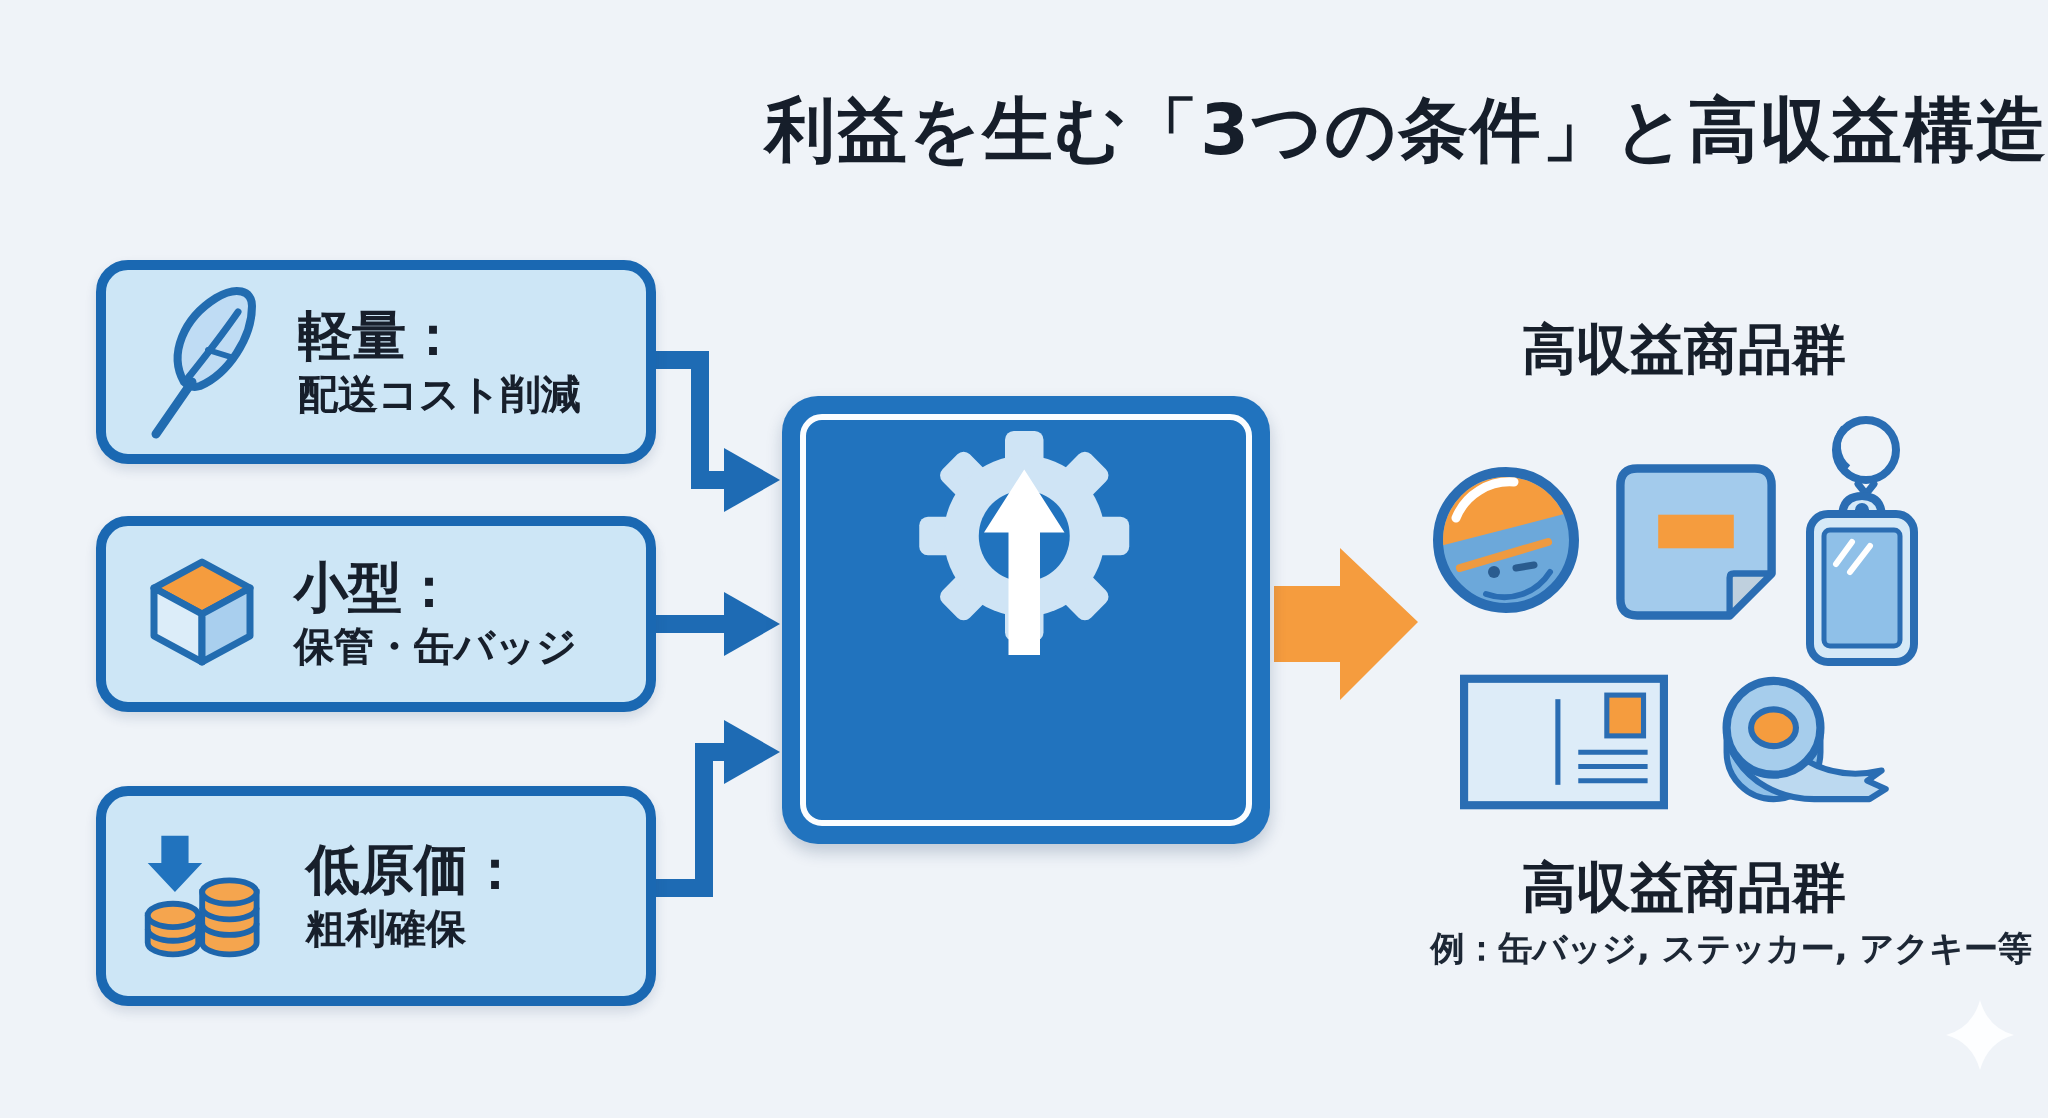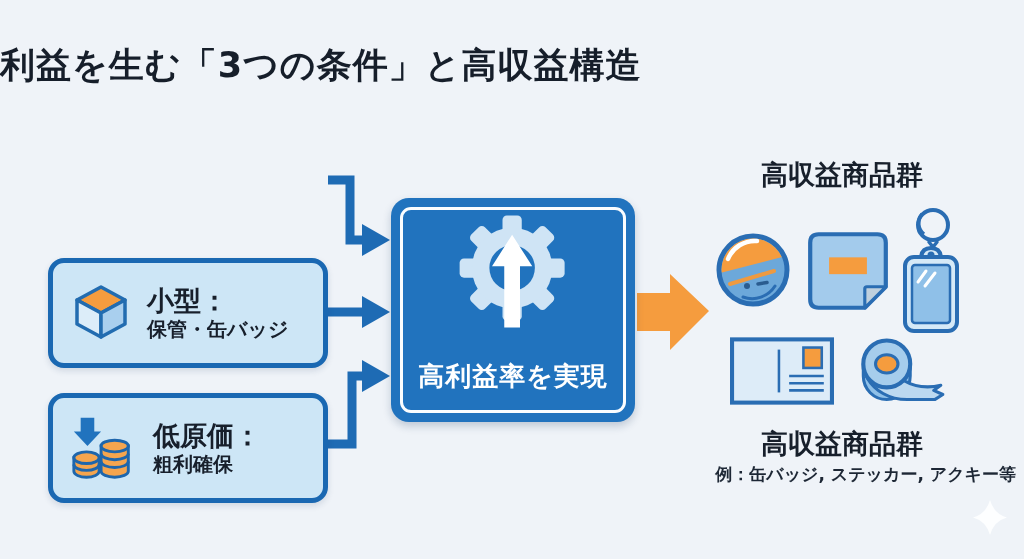--- a/index.html
+++ b/index.html
@@ -3,31 +3,31 @@
 <meta charset="utf-8">
 <style>
   html,body{margin:0;padding:0;}
   .canvas{
     position:relative;width:1024px;height:559px;overflow:hidden;
     background:#eff3f8;
     font-family:"DejaVu Sans","Liberation Sans",sans-serif;
   }
   .overlay{position:absolute;left:0;top:0;width:1024px;height:559px;z-index:1;}
   .page-title{
-    position:absolute;left:0;top:42px;width:1024px;text-align:left;
+    position:absolute;left:0;top:42px;width:1024px;text-align:right;
     font-size:35px;font-weight:900;color:#161e2a;letter-spacing:1px;z-index:2;margin:0;
   }
   .cond-box{
     position:absolute;left:48px;width:280px;box-sizing:border-box;
     background:#cde6f6;border:5px solid #1a68b2;border-radius:16px;
     display:flex;align-items:center;padding-left:16px;gap:14px;z-index:2;
     box-shadow:0 3px 6px rgba(30,60,100,.14);
   }
   .cond-1{top:130px;height:102px;}
-  .cond-2{top:258px;height:110px;}
+  .cond-2{top:258px;height:98px;}
   .cond-3{top:393px;height:110px;align-items:center;}
   .cond-icon{flex:0 0 auto;display:flex;align-items:center;justify-content:center;}
   .cond-text{display:flex;flex-direction:column;line-height:1.2;}
   .cond-title{font-size:27px;font-weight:900;color:#171f2b;}
   .cond-sub{font-size:20px;font-weight:800;color:#171f2b;}
   .center-box{
     position:absolute;left:391px;top:198px;width:244px;height:224px;box-sizing:border-box;
     background:#2173be;border-radius:18px;z-index:2;
     box-shadow:0 4px 8px rgba(20,50,90,.22);
   }
@@ -73,20 +73,34 @@
     </g>
     <g fill="#1e6bb4">
       <polygon points="362,224 362,256 390,240"></polygon>
       <polygon points="362,296 362,328 390,312"></polygon>
       <polygon points="362,360 362,392 390,376"></polygon>
     </g>
     <polygon fill="#f59c3e" points="637,293 670,293 670,274 709,311 670,350 670,331 637,331"></polygon>
     <path fill="#fdfeff" opacity="0.95" d="M990 500 q4 14 17 17.5 q-13 3.5 -17 17.5 q-4 -14 -17 -17.5 q13 -3.5 17 -17.5 Z"></path>
   </svg>
 
+  <div class="cond-box cond-1">
+    <span class="cond-icon">
+      <svg width="66" height="84" viewBox="0 0 64 84">
+        <path d="M22 52 C14 38 22 20 38 10 C48 4 56 6 56 14 C56 30 44 48 30 54 C27 55 24 54 22 52 Z" fill="#bfdcf4" stroke="#226cb0" stroke-width="4" stroke-linejoin="round"></path>
+        <path d="M8 78 L26 52" stroke="#226cb0" stroke-width="4.5" fill="none" stroke-linecap="round"></path>
+        <path d="M24 50 C32 40 40 30 49 17" stroke="#226cb0" stroke-width="3.5" fill="none" stroke-linecap="round"></path>
+        <path d="M34 36 L47 40" stroke="#226cb0" stroke-width="3" fill="none" stroke-linecap="round"></path>
+      </svg>
+    </span>
+    <div class="cond-text">
+      <span class="cond-title">軽量：</span>
+      <span class="cond-sub">配送コスト削減</span>
+    </div>
+  </div>
 
   <div class="cond-box cond-2">
     <span class="cond-icon">
       <svg width="64" height="64" viewBox="0 0 64 64">
         <polygon points="32,6 56,19 32,32 8,19" fill="#f59c3e" stroke="#226cb0" stroke-width="3.5" stroke-linejoin="round"></polygon>
         <polygon points="8,19 32,32 32,56 8,43" fill="#dcedf9" stroke="#226cb0" stroke-width="3.5" stroke-linejoin="round"></polygon>
         <polygon points="56,19 32,32 32,56 56,43" fill="#a9cfee" stroke="#226cb0" stroke-width="3.5" stroke-linejoin="round"></polygon>
       </svg>
     </span>
     <div class="cond-text">
@@ -141,21 +155,20 @@
             <rect x="59" y="4" width="22" height="24" rx="5"></rect>
           </g>
         <g transform="rotate(315 70 64)">
             <rect x="59" y="4" width="22" height="24" rx="5"></rect>
           </g>
         <circle cx="70" cy="64" r="46"></circle>
       </g>
       <circle cx="70" cy="64" r="26" fill="#2173be"></circle>
       <polygon fill="#ffffff" points="70,26 47,62 61,62 61,132 79,132 79,62 93,62"></polygon>
     </svg>
-    <div class="center-label">高利益率を実現</div>
   </div>
 
   <div class="right-label-top">高収益商品群</div>
 
   <svg class="prod prod-badge" width="82" height="84" viewBox="0 0 82 84">
     <defs>
         <clipPath id="badgeClip">
           <circle cx="41" cy="42" r="31.5"></circle>
         </clipPath>
       </defs>

